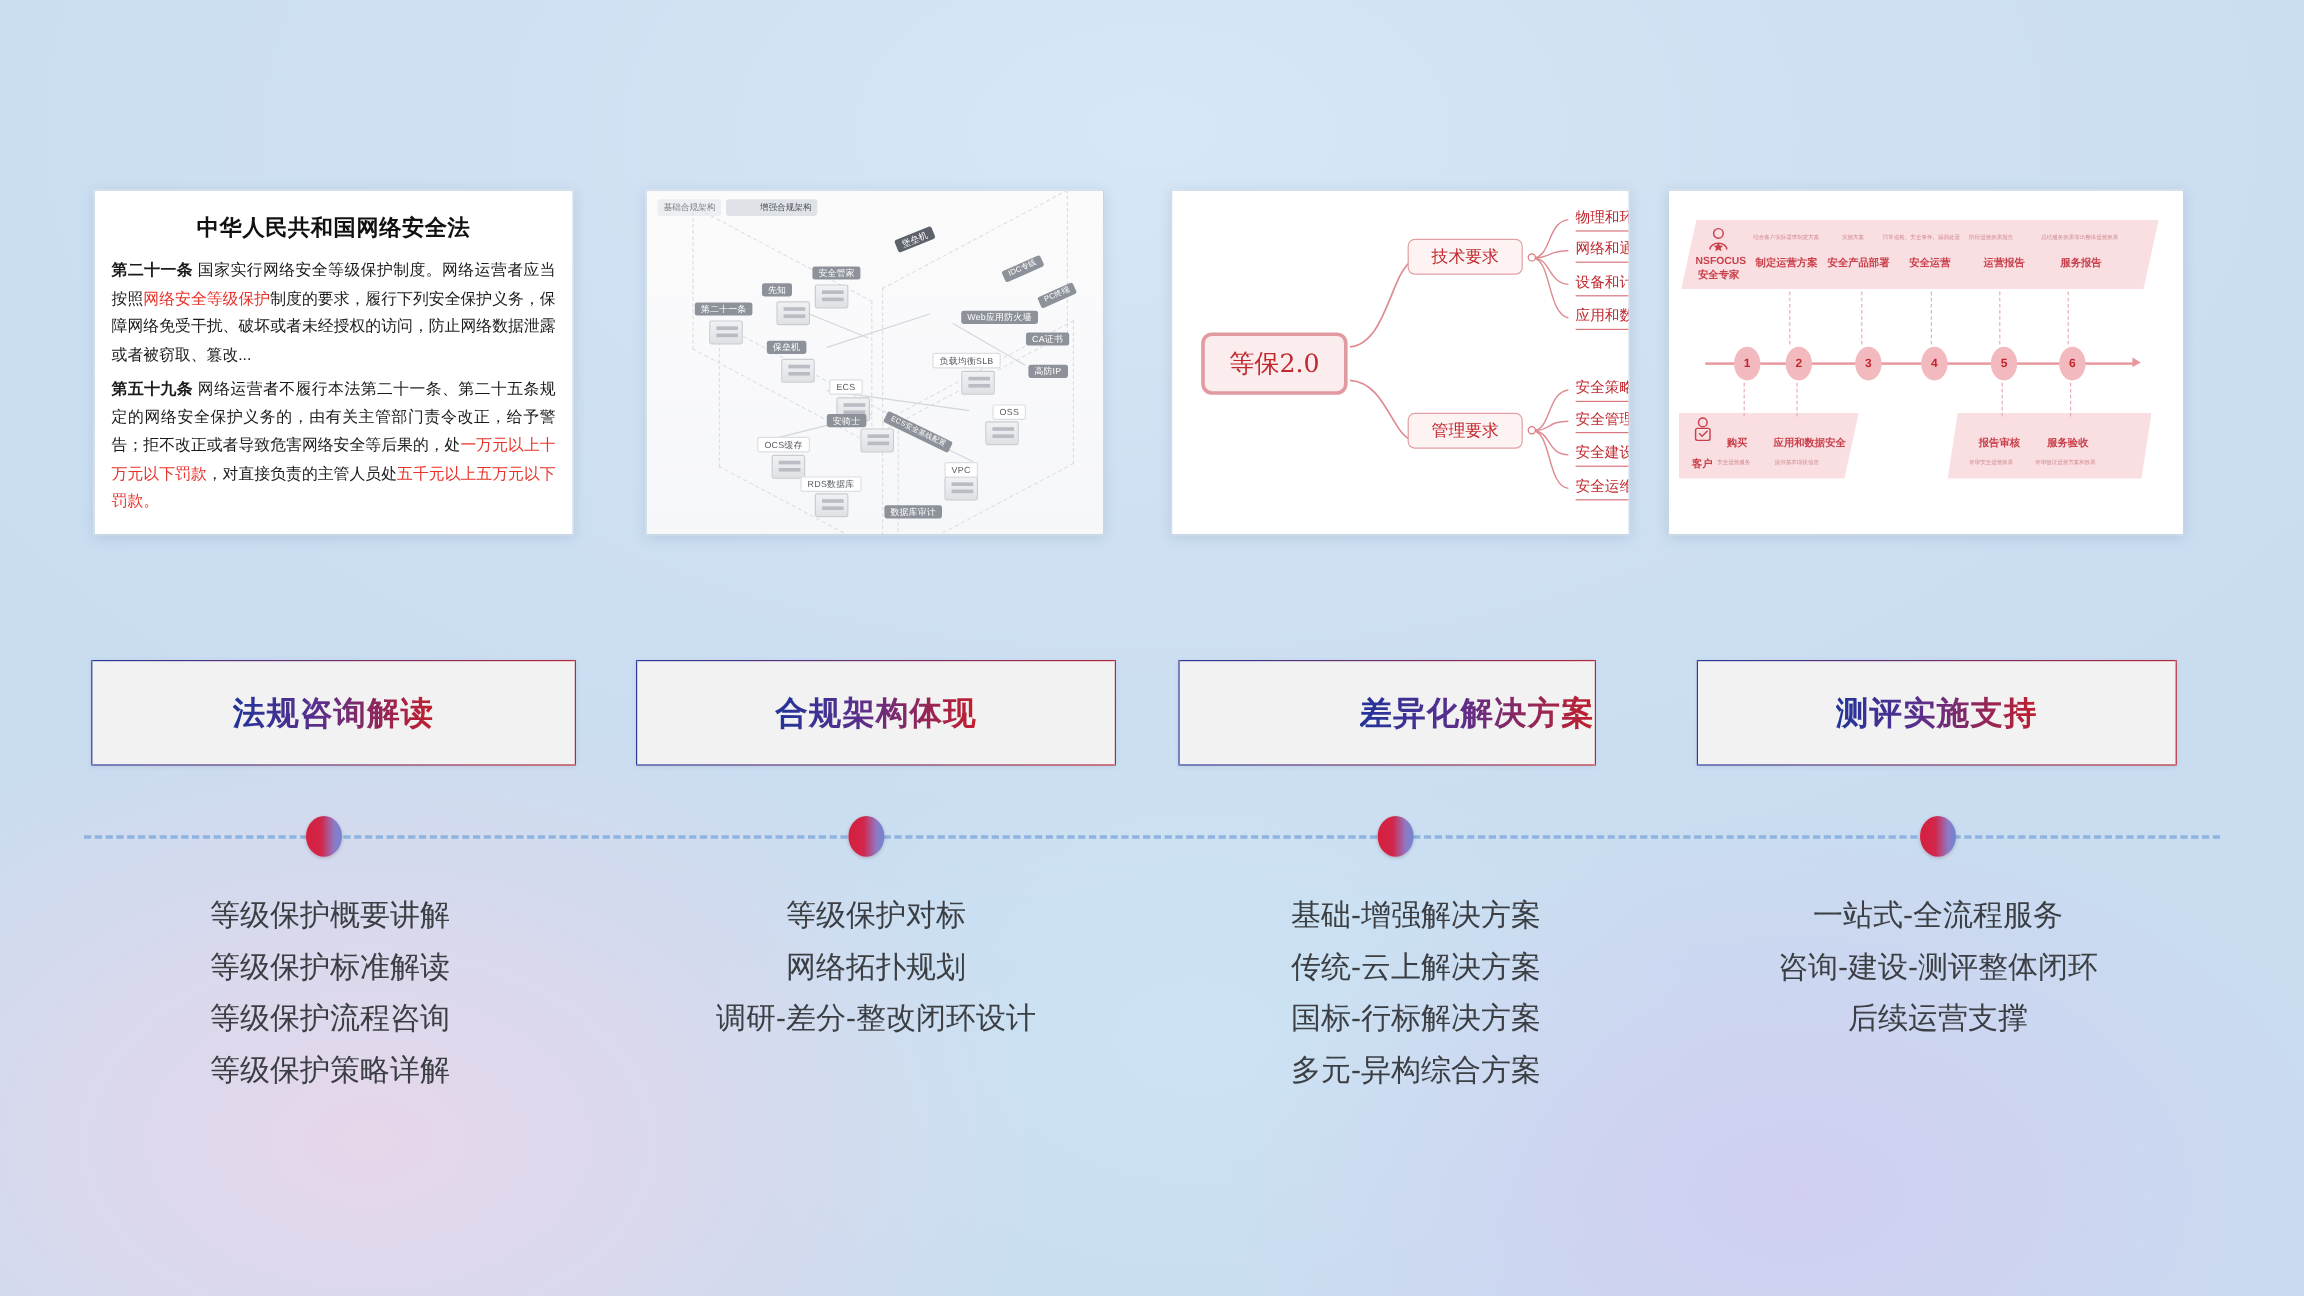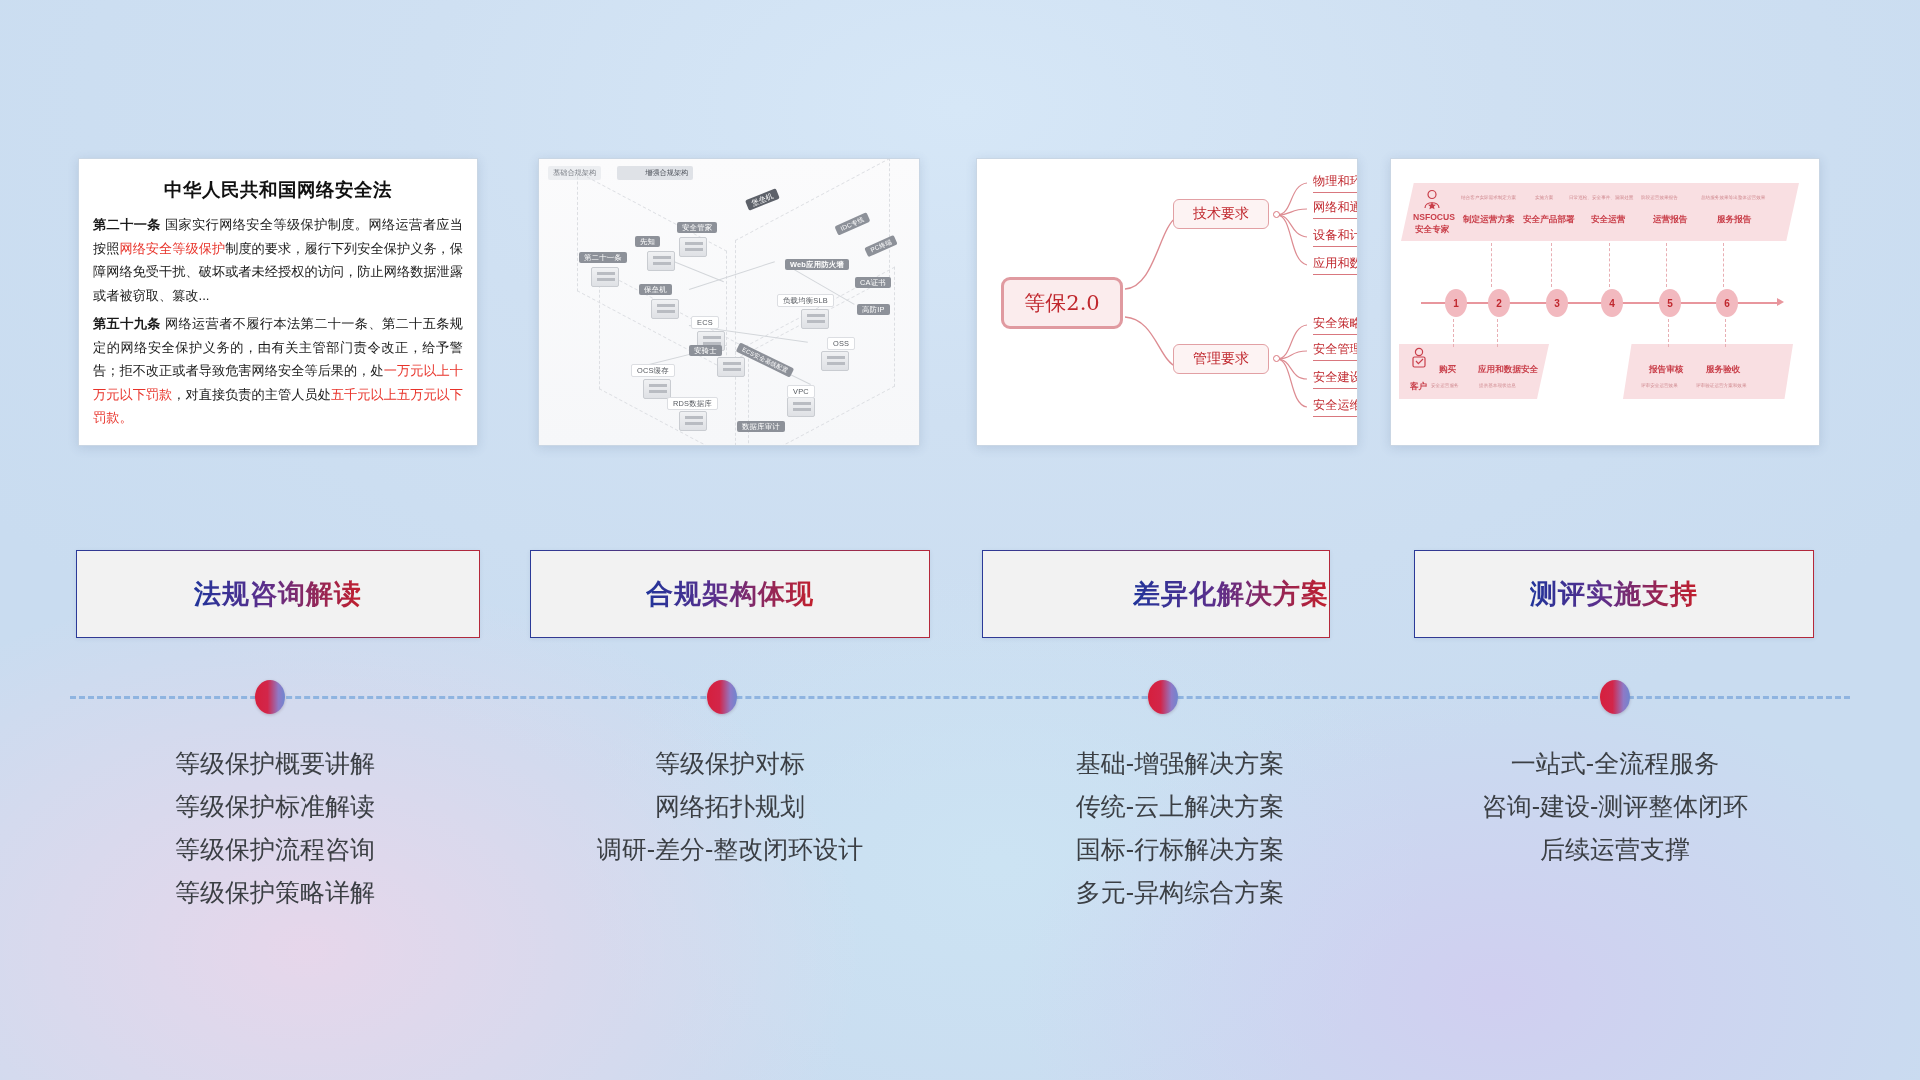--- a/index.html
+++ b/index.html
@@ -36,21 +36,21 @@
     letter-spacing: 0.5px; margin-top: 6px; margin-bottom: 11px;
     font-family: "Liberation Sans", "DejaVu Sans", sans-serif;
   }
   .law-p { font-size: 13.2px; color: #1a1a1a; line-height: 1.78; text-align: justify; margin-bottom: 5px;}
   .law-p b { font-weight: bold; }
   .hl { color: #e8332a; }
 
   
   .arch { position: relative; width: 100%; height: 100%;
           background: linear-gradient(180deg,#fbfbfc 0%, #f6f7f9 100%); }
-  .arch-tabs { position:absolute; top:7px; left:9px; display:flex; gap:16px; }
+  .arch-tabs { position:absolute; top:7px; left:9px; display:flex; gap:4px; }
   .arch-tab { font-size: 7.2px; color:#7b7f86; background:#eceef1; padding:2px 5px; border-radius:2px; }
   .arch-tab.sel { background:#dfe2e7; color:#4c5059;padding-left:28px; }
   .arch-plane { position:absolute; border:1px dashed #dcdee2; }
   .chip {
     position:absolute; font-size:7.4px; padding:2px 5px; border-radius:2px;
     white-space:nowrap; letter-spacing:.2px; line-height:1;
   }
   .chip.dark { background:#8d9199; color:#fff; }
   .chip.darker { background:#5d6169; color:#fff; }
   .chip.light { background:#fff; color:#55595f; border:1px solid #dcdee2; }
@@ -207,21 +207,21 @@
       <div class="chip dark" style="left:150px;top:186px;">安骑士</div>
 
       <div class="srv" style="left:104px;top:220px;"></div>
       <div class="chip light" style="left:92px;top:205px;">OCS缓存</div>
 
       <div class="srv" style="left:140px;top:252px;"></div>
       <div class="chip light" style="left:128px;top:238px;">RDS数据库</div>
 
       <div class="chip dark" style="left:198px;top:262px;">数据库审计</div>
 
-      <div class="chip dark" style="left:246px;top:100px;font-weight:bold;">Web应用防火墙</div>
+      <div class="chip dark" style="left:262px;top:100px;">Web应用防火墙</div>
       <div class="chip light" style="left:238px;top:135px;">负载均衡SLB</div>
       <div class="srv" style="left:262px;top:150px;"></div>
 
       <div class="chip dark" style="left:316px;top:118px;">CA证书</div>
       <div class="chip dark" style="left:318px;top:145px;">高防IP</div>
 
       <div class="srv" style="left:282px;top:192px;"></div>
       <div class="chip light" style="left:288px;top:178px;">OSS</div>
 
       <div class="srv" style="left:248px;top:238px;"></div>

